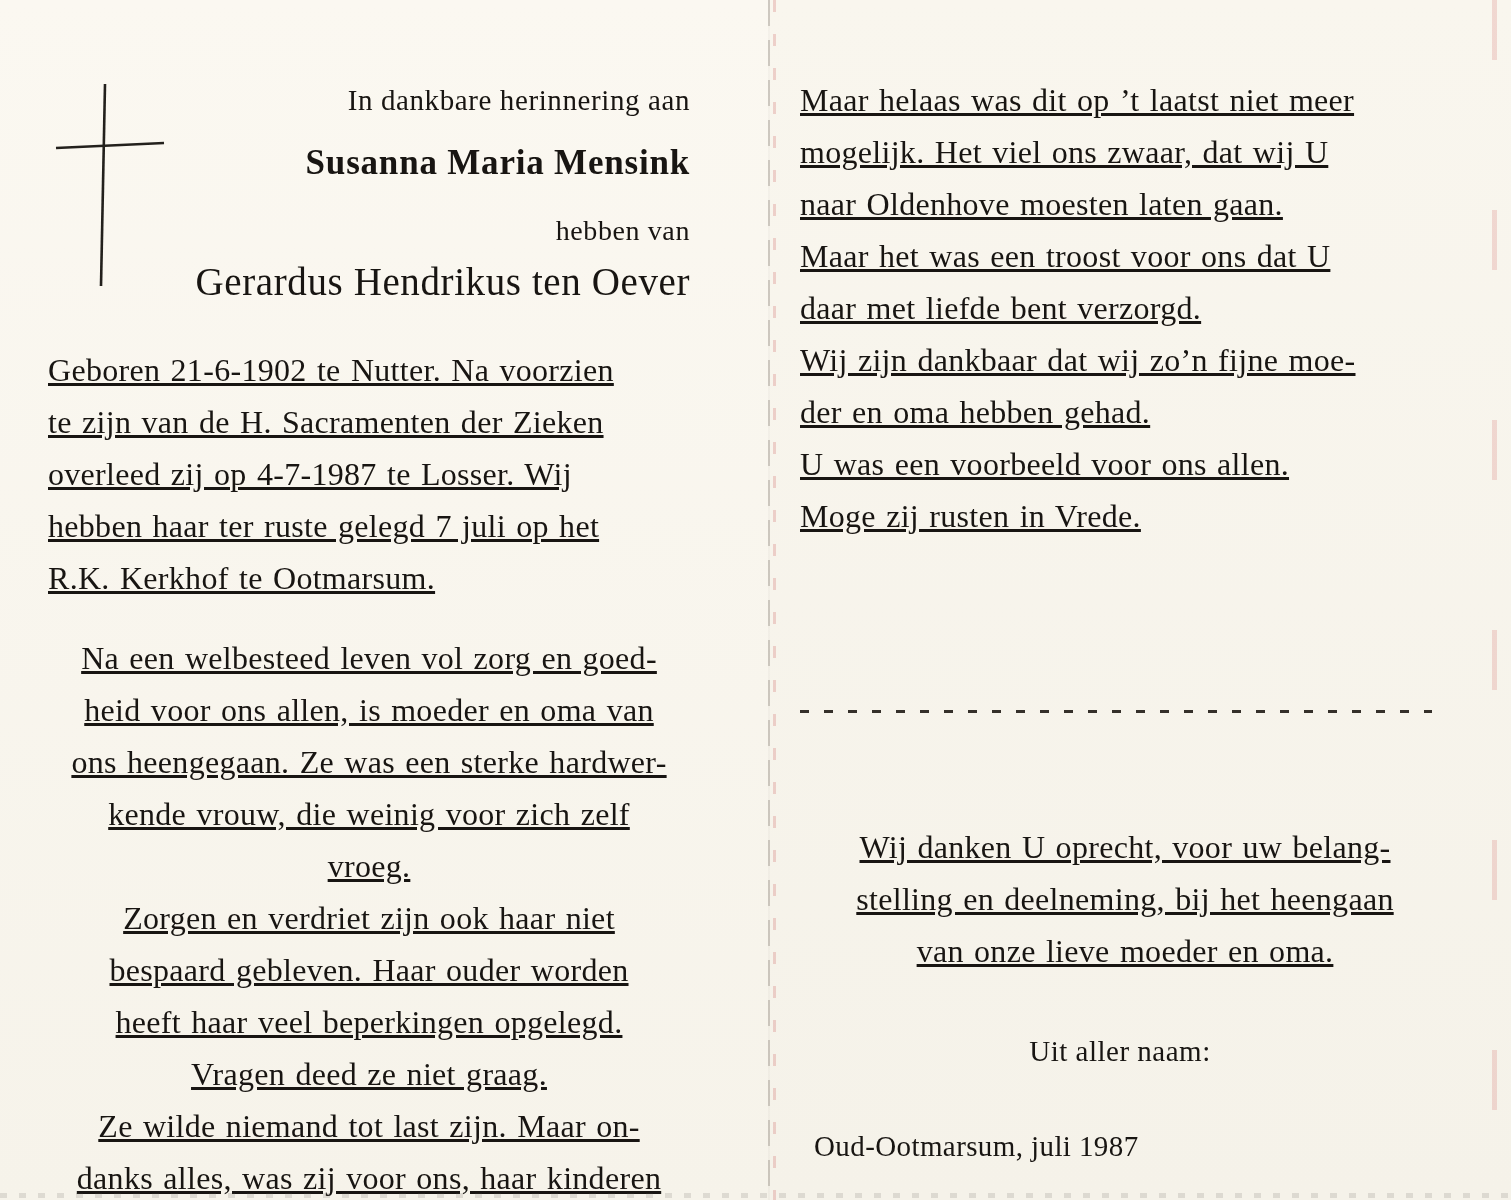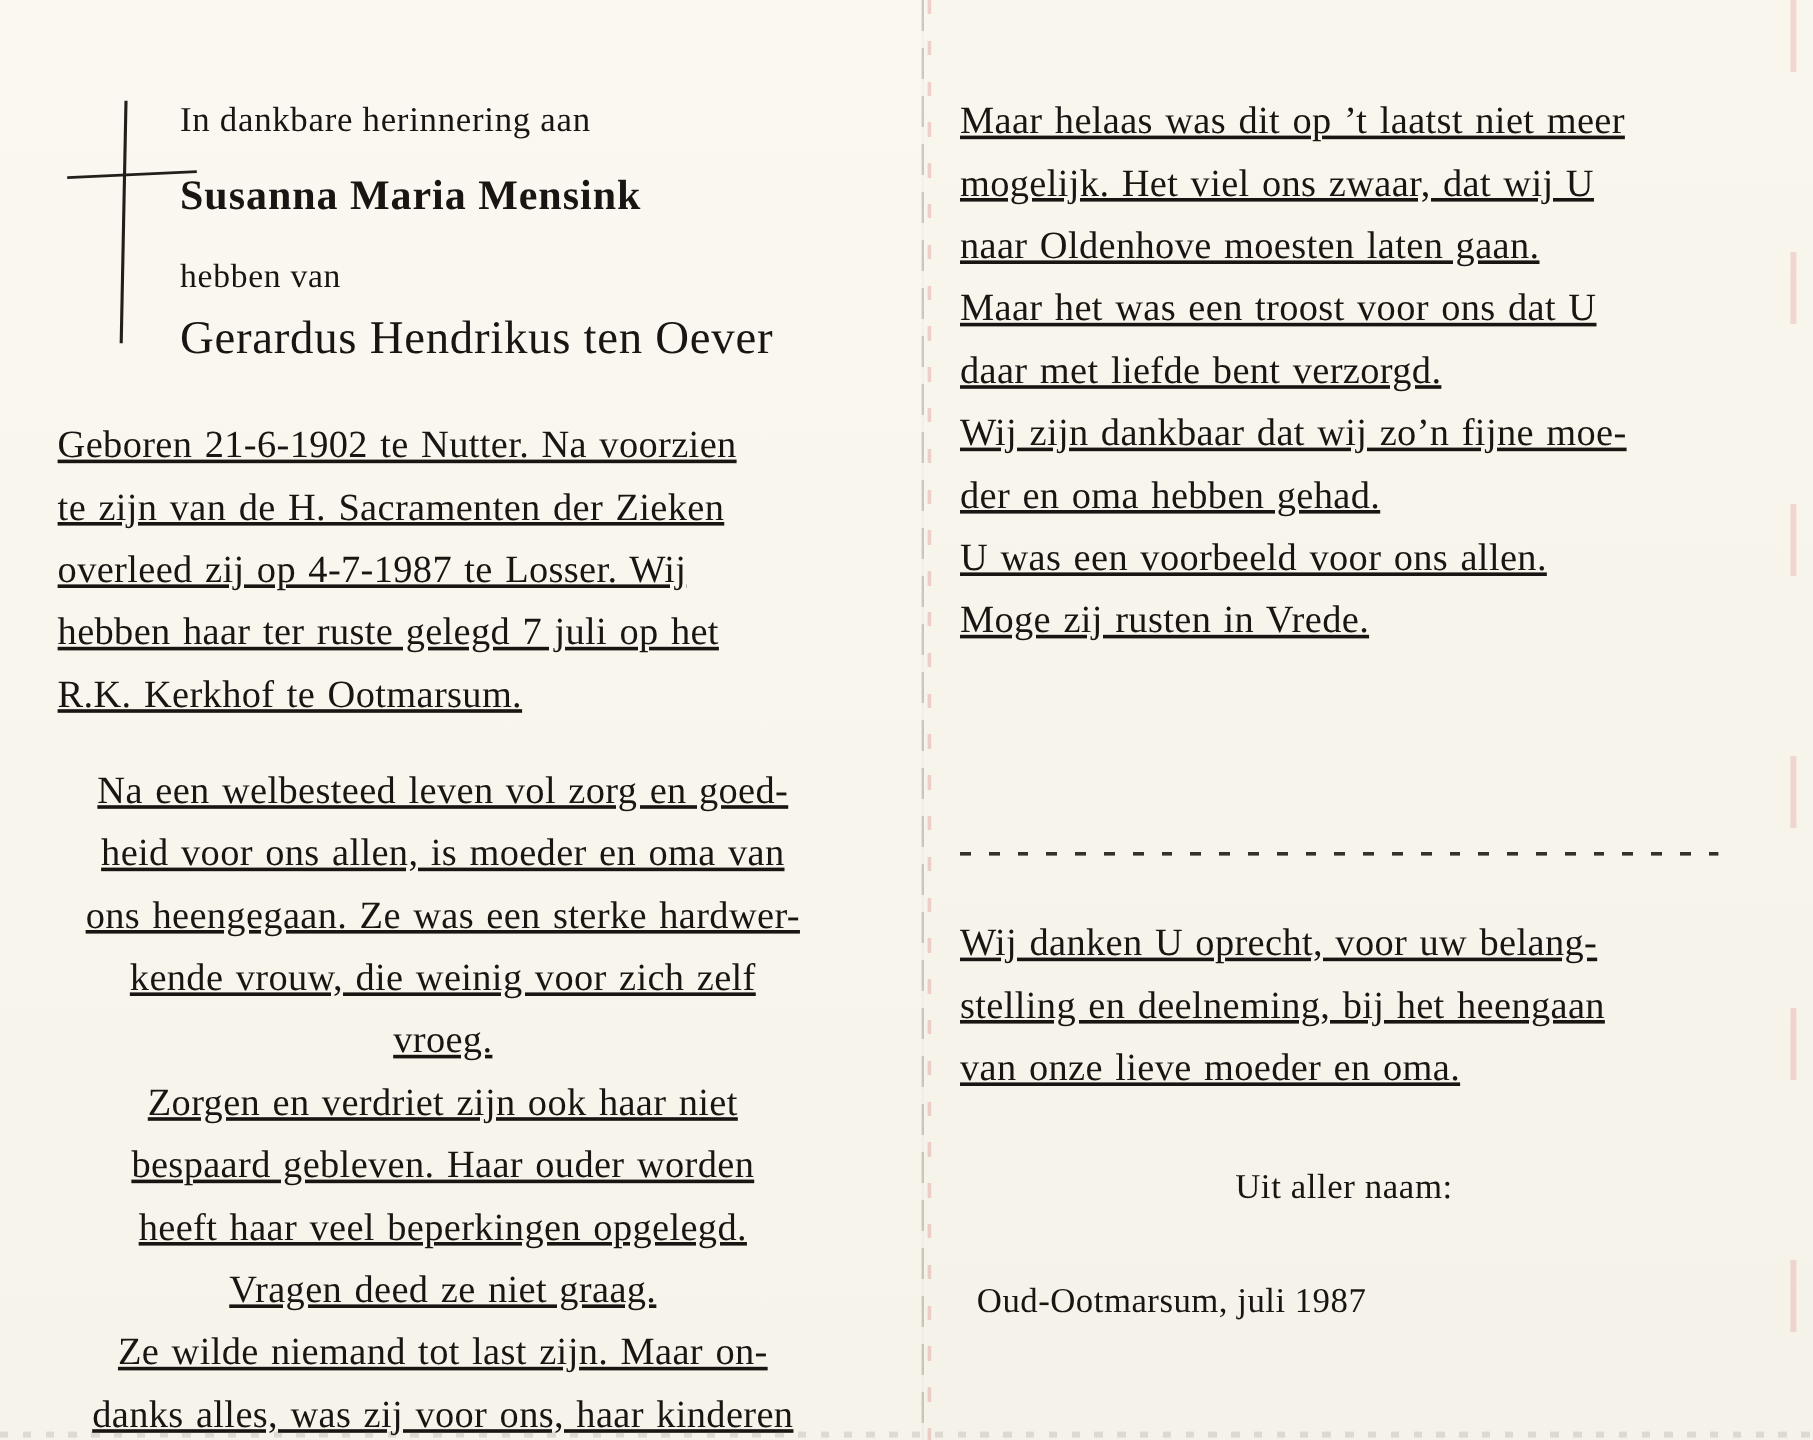--- a/index.html
+++ b/index.html
@@ -13,21 +13,21 @@
   }
   .sheet { position:absolute; inset:0; }
   .page { position:absolute; top:0; bottom:0; }
   .page-left  { left:0; width:770px; background:linear-gradient(180deg,#fbf8f1,#f6f3ea); }
   .page-right { left:770px; width:741px; background:linear-gradient(180deg,#f9f6ee,#f5f2e9); }
 
   
   .cross { position:absolute; left:48px; top:78px; }
 
   
-  .heading { margin:84px 0 0 150px; width:540px; text-align:left; }
+  .heading { margin:84px 0 0 150px; width:540px; text-align:right; }
   .intro   { font-size:29px; letter-spacing:0.6px; }
   .name    { margin-top:26px; font-size:35px; font-weight:bold; letter-spacing:0.8px; }
   .relation{ margin-top:32px; font-size:28px; letter-spacing:0.6px; }
   .husband { margin-top:12px; font-size:39px; letter-spacing:0.6px; }
 
   
   .col-l { margin:40px 0 0 48px; width:642px; }
   .col-r { margin:74px 0 0 30px; width:650px; }
   .body-text {
     white-space:pre-line;
@@ -38,21 +38,21 @@
     text-decoration:underline;
   }
   .para-life { margin-top:28px;text-align:center; }
 
   
   .divider {
     margin-top:168px;
     width:632px; height:3px;
     background:repeating-linear-gradient(to right,#35302a 0 9px,transparent 9px 24px);
   }
-  .para-thanks { margin-top:46px; }
+  .para-thanks { margin-top:108px;text-align:center; }
   .closing { margin-top:58px; width:640px; text-align:center; }
   .closing-label { font-size:29px; letter-spacing:0.5px; }
   .closing-name  { margin-top:16px; font-size:29px; letter-spacing:0.5px; }
   .colophon { margin:58px 0 0 14px; font-size:29px; line-height:40px; letter-spacing:0.4px; }
 
   
   .fold-line {
     position:absolute; left:768px; top:0; width:2px; height:100%;
     background:repeating-linear-gradient(to bottom,rgba(120,110,100,0.35) 0 26px,rgba(120,110,100,0.05) 26px 40px);
   }

